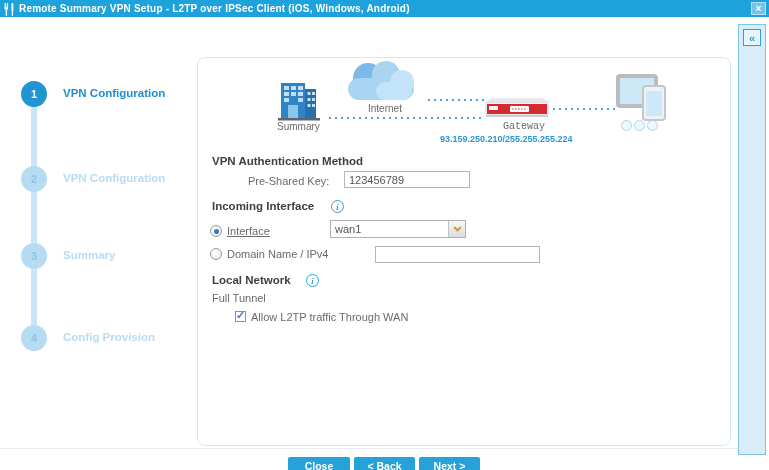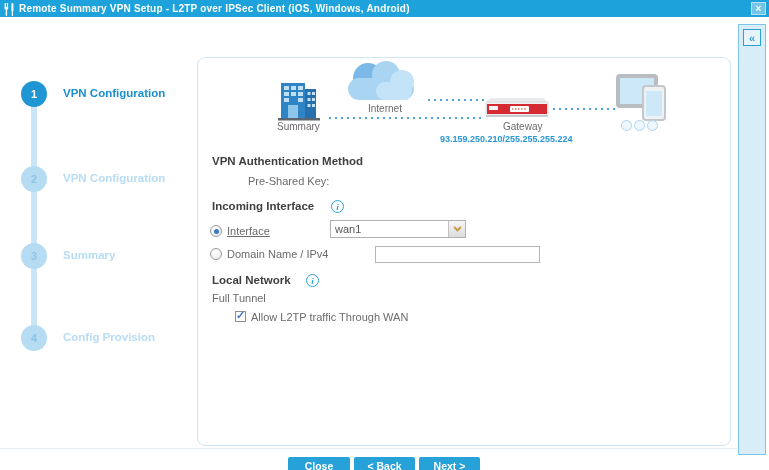--- a/index.html
+++ b/index.html
@@ -161,36 +161,37 @@
       <g stroke="#d62a33" stroke-width="1">
         <line x1="28" y1="13" x2="29.5" y2="13"></line>
           <line x1="31" y1="13" x2="32.5" y2="13"></line>
         <line x1="34" y1="13" x2="35.5" y2="13"></line>
           <line x1="37" y1="13" x2="38.5" y2="13"></line>
         <line x1="40" y1="13" x2="41.5" y2="13"></line>
       </g>
       <rect x="2" y="19" width="62" height="2" fill="#c9cdd1"></rect>
     </svg>
   </span>
-  <span class="diag-label" style="left:503px;top:121px;">Gateway</span>
+  <span class="diag-label" style="left:503px;top:121px;font-family:Liberation Mono, monospace;">Gateway</span>
   <span class="ip">93.159.250.210/255.255.255.224</span>
 
   <span style="position:absolute;left:616px;top:72px;">
     <svg width="54" height="50" viewBox="0 0 54 50">
       <rect x="2" y="4" width="38" height="30" rx="2" fill="#cde9f8" stroke="#b9bdc1" stroke-width="4"></rect>
       <rect x="27" y="14" width="22" height="34" rx="3" fill="#eef2f4" stroke="#c3c7ca" stroke-width="2"></rect>
       <rect x="30" y="19" width="16" height="25" fill="#cde9f8"></rect>
     </svg>
   </span>
   <span class="oscircle" style="left:621px;top:120px;"></span>
   <span class="oscircle" style="left:634px;top:120px;"></span>
   <span class="oscircle" style="left:647px;top:120px;"></span>
 
   <div class="h" style="left:212px;top:155px;">VPN Authentication Method</div>
   <div class="lbl" style="left:212px;top:175px;padding-left:36px;">Pre-Shared Key:</div>
+  <input class="txtinput" style="left: 344px; top: 171px; width: 120px;" value="123456789">
 
   <div class="h" style="left:212px;top:200px;">Incoming Interface</div>
   <span class="infoicon" style="left:331px;top:200px;">i</span>
 
   <span class="radio selected" style="left:210px;top:225px;"></span>
   <div class="lbl" style="left:227px;top:225px;text-decoration:underline;">Interface</div>
   <div class="dropdown">
     <span class="val">wan1</span>
     <span class="arrowbtn">
       <svg width="9" height="6" viewBox="0 0 9 6">

